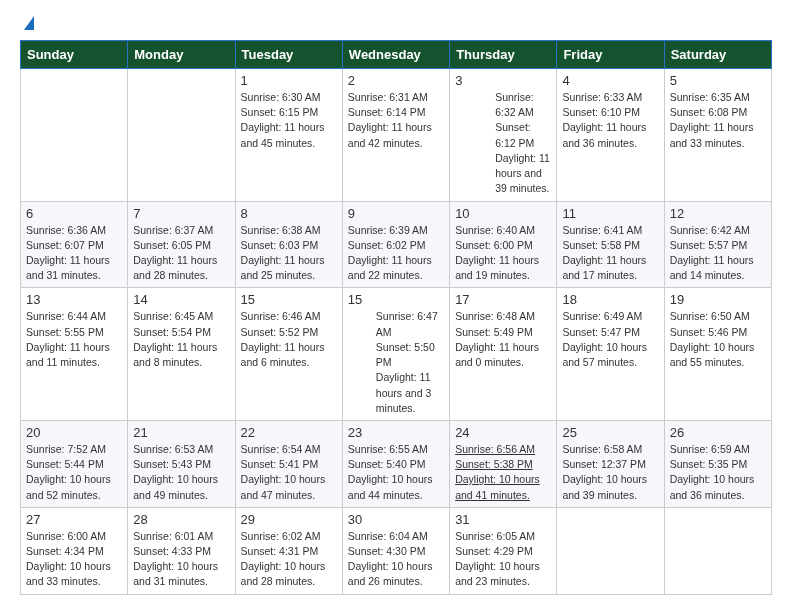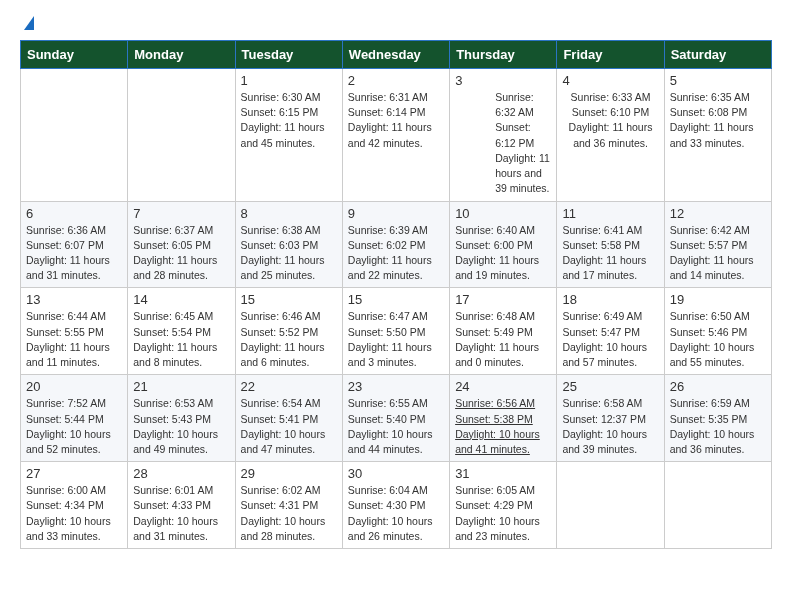--- a/index.html
+++ b/index.html
@@ -156,21 +156,21 @@
 Daylight: 11 hours and 42 minutes.</div>
           </td>
           <td>
             <span class="day-number">3</span>
             <div class="day-info" style="white-space: pre-line; margin-left: 40px;">Sunrise: 6:32 AM
 Sunset: 6:12 PM
 Daylight: 11 hours and 39 minutes.</div>
           </td>
           <td>
             <span class="day-number">4</span>
-            <div class="day-info" style="white-space: pre-line; text-align: center;">Sunrise: 6:33 AM
+            <div class="day-info" style="white-space: pre-line;">Sunrise: 6:33 AM
 Sunset: 6:10 PM
 Daylight: 11 hours and 36 minutes.</div>
           </td>
           <td>
             <span class="day-number">5</span>
             <div class="day-info" style="white-space: pre-line;">Sunrise: 6:35 AM
 Sunset: 6:08 PM
 Daylight: 11 hours and 33 minutes.</div>
           </td>
         </tr>
@@ -232,21 +232,21 @@
 Daylight: 11 hours and 8 minutes.</div>
           </td>
           <td>
             <span class="day-number">15</span>
             <div class="day-info" style="white-space: pre-line;">Sunrise: 6:46 AM
 Sunset: 5:52 PM
 Daylight: 11 hours and 6 minutes.</div>
           </td>
           <td>
             <span class="day-number">15</span>
-            <div class="day-info" style="white-space: pre-line;">Sunrise: 6:47 AM
+            <div class="day-info" style="white-space: pre-line; margin-left: 28px;">Sunrise: 6:47 AM
 Sunset: 5:50 PM
 Daylight: 11 hours and 3 minutes.</div>
           </td>
           <td>
             <span class="day-number">17</span>
             <div class="day-info" style="white-space: pre-line;">Sunrise: 6:48 AM
 Sunset: 5:49 PM
 Daylight: 11 hours and 0 minutes.</div>
           </td>
           <td>

